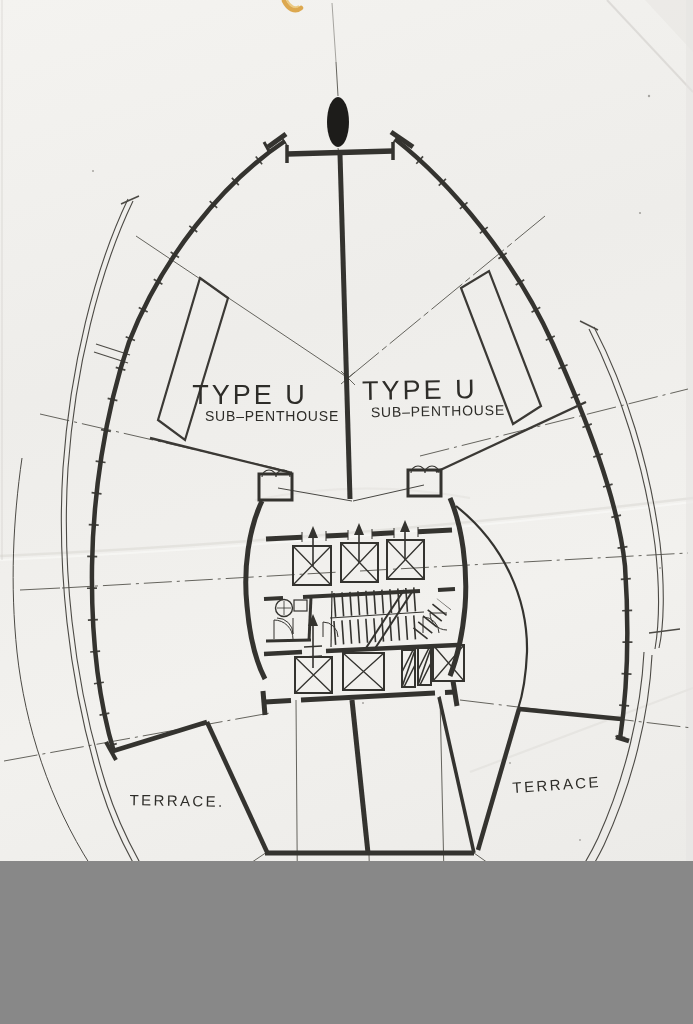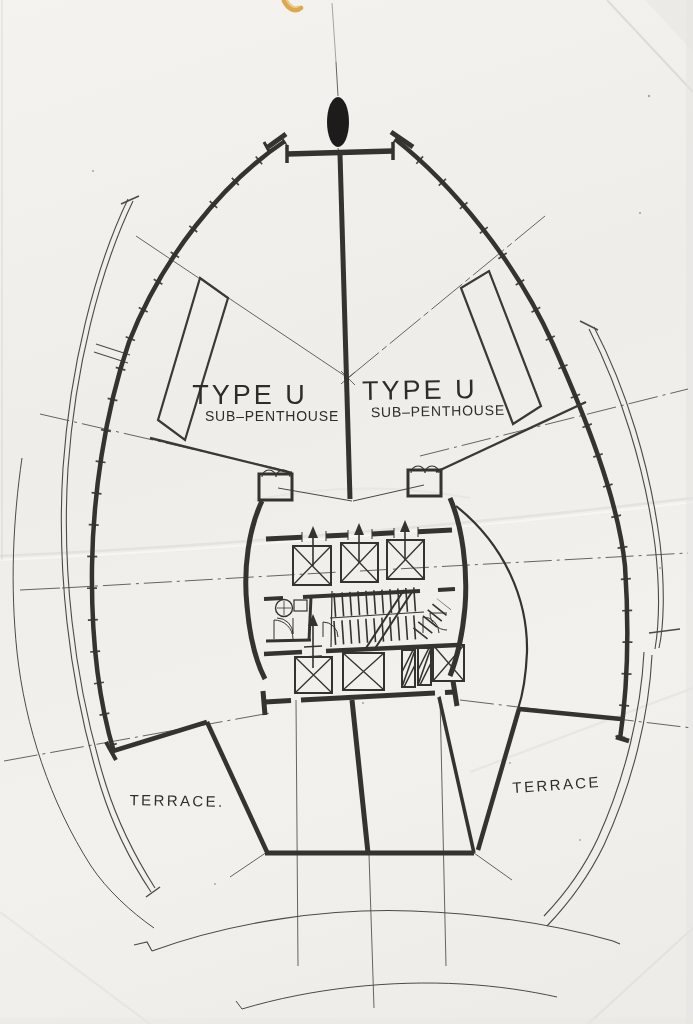--- a/index.html
+++ b/index.html
@@ -1,18 +1,18 @@
 <!DOCTYPE html>
 <html><head>
 <meta charset="utf-8">
 <style>
   html,body{margin:0;padding:0;background:#888;}
   .paper{
     position:relative;
-    width:693px;height:1024px;
+    width:693px;height:861px;
     margin:0 auto;
     background:linear-gradient(163deg,#f4f3f0 0%,#eeedea 38%,#f2f1ee 70%,#ecebe8 100%);
     overflow:hidden;
     font-family:"Liberation Sans","DejaVu Sans",sans-serif;
   }
   .paper svg{position:absolute;left:0;top:0;}
   text{fill:#2e2d29;}
   .t-title{font-size:27px;letter-spacing:3px;}
   .t-sub{font-size:14px;letter-spacing:0.8px;}
   .t-terrace{font-size:15px;letter-spacing:2.4px;}

